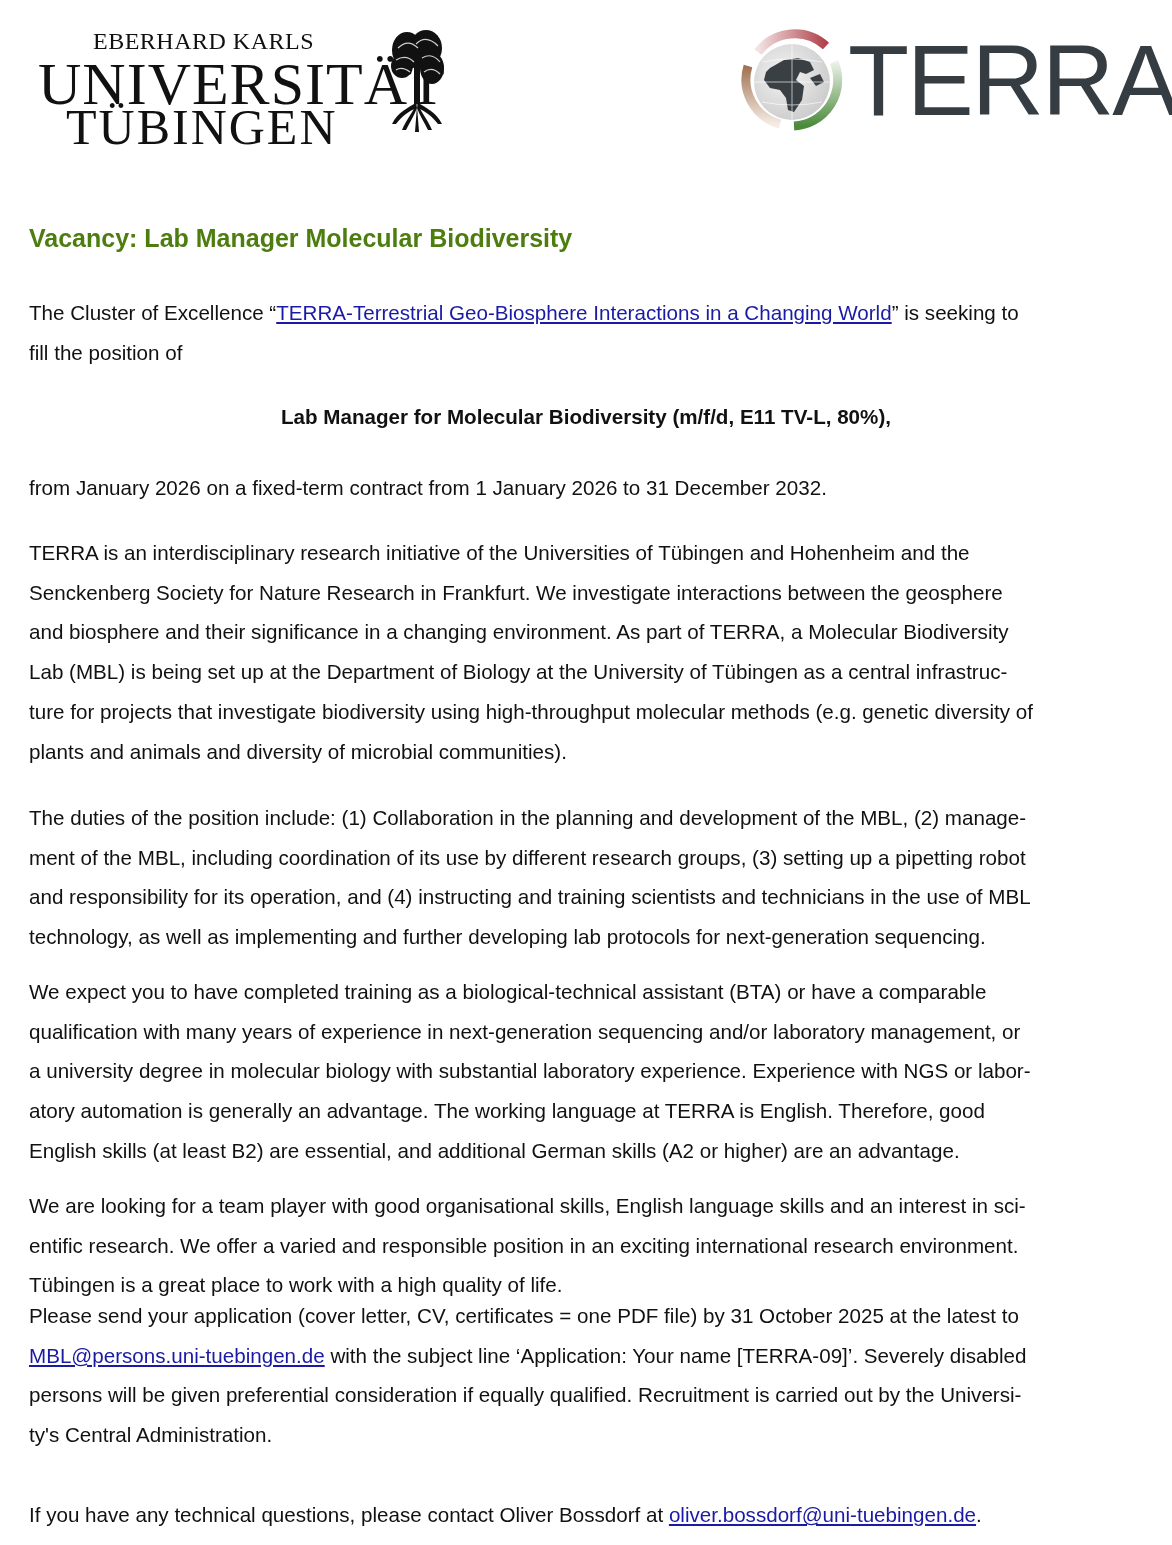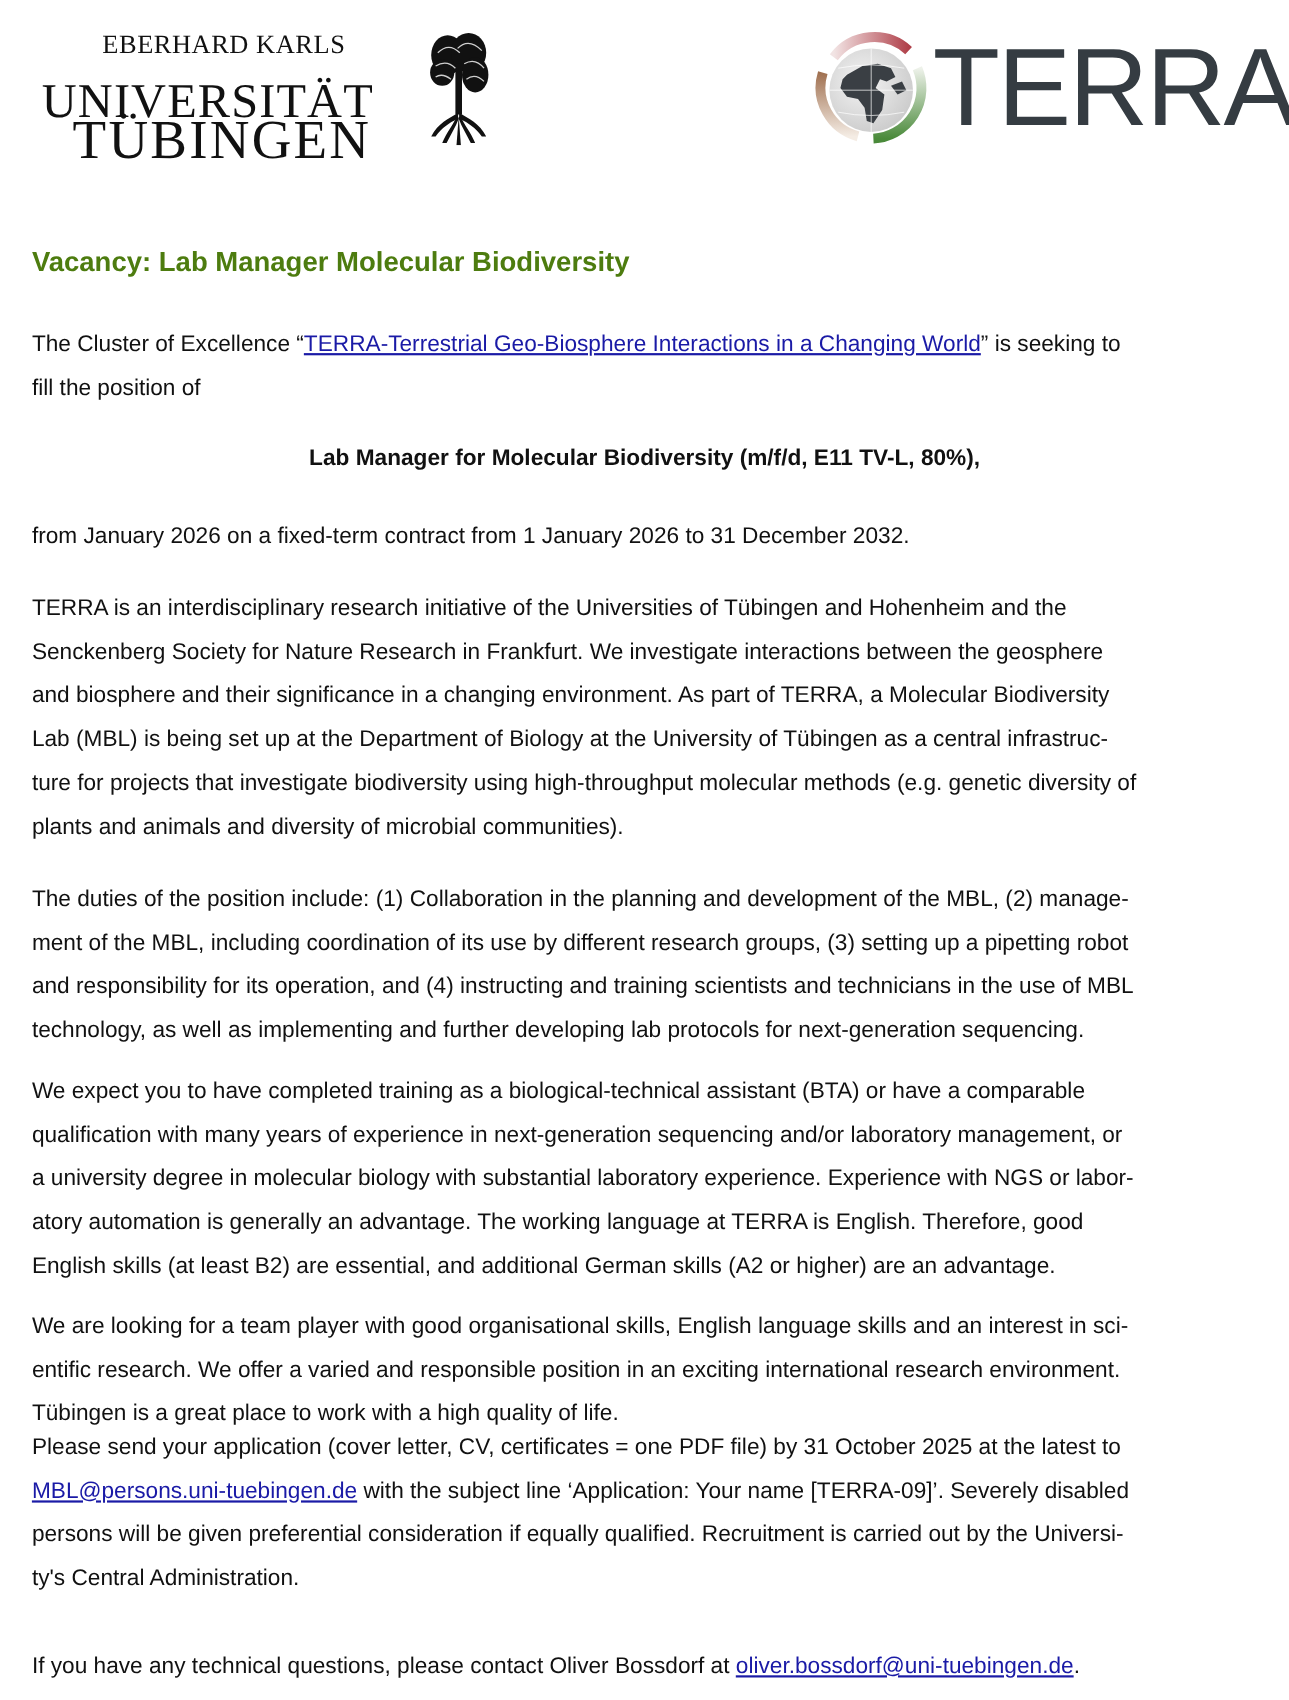--- a/index.html
+++ b/index.html
@@ -7,21 +7,21 @@
     width: 1172px;
     height: 1545px;
     position: relative;
     overflow: hidden;
     font-family: "Liberation Sans", sans-serif;
     color: #111111;
   }
   .header { position: absolute; left: 10px; top: 0; width: 1172px; height: 160px; }
   .uni-logo { position: absolute; left: 28px; top: 24px; width: 310px; height: 115px; font-family: "Liberation Serif", serif; color: #111; }
   .uni-line1 { position: absolute; left: 55px; top: 4px; font-size: 24px; letter-spacing: 0.5px; white-space: nowrap; }
-  .uni-line2 { position: absolute; left: 0; top: 30px; font-size: 44px; letter-spacing: 1px; white-space: nowrap; line-height: 1; margin-top: 16px; }
+  .uni-line2 { position: absolute; left: 0; top: 30px; font-size: 60px; letter-spacing: 1px; white-space: nowrap; line-height: 1; }
   .uni-line3 { position: absolute; left: 28px; top: 78px; font-size: 50px; letter-spacing: 2px; white-space: nowrap; line-height: 1; }
   .tree-icon { position: absolute; left: 378px; top: 28px; width: 58px; height: 104px; }
   .terra-globe-icon { position: absolute; left: 730px; top: 28px; width: 104px; height: 106px; }
   .terra-word { position: absolute; left: 838px; top: 30px; font-size: 100px; font-weight: normal; color: #353c42; letter-spacing: -2px; line-height: 1; white-space: nowrap; }
 
   .title { position: absolute; left: 29px; top: 224px; font-size: 25px; font-weight: bold; color: #4d7c0f; white-space: nowrap; }
 
   .para { position: absolute; left: 29px; width: 1125px; font-size: 20.6px; line-height: 39.7px; margin: 0; }
   .para .line { display: block; white-space: nowrap; }
   a.link { color: #1a1aa6; text-decoration: underline; }

